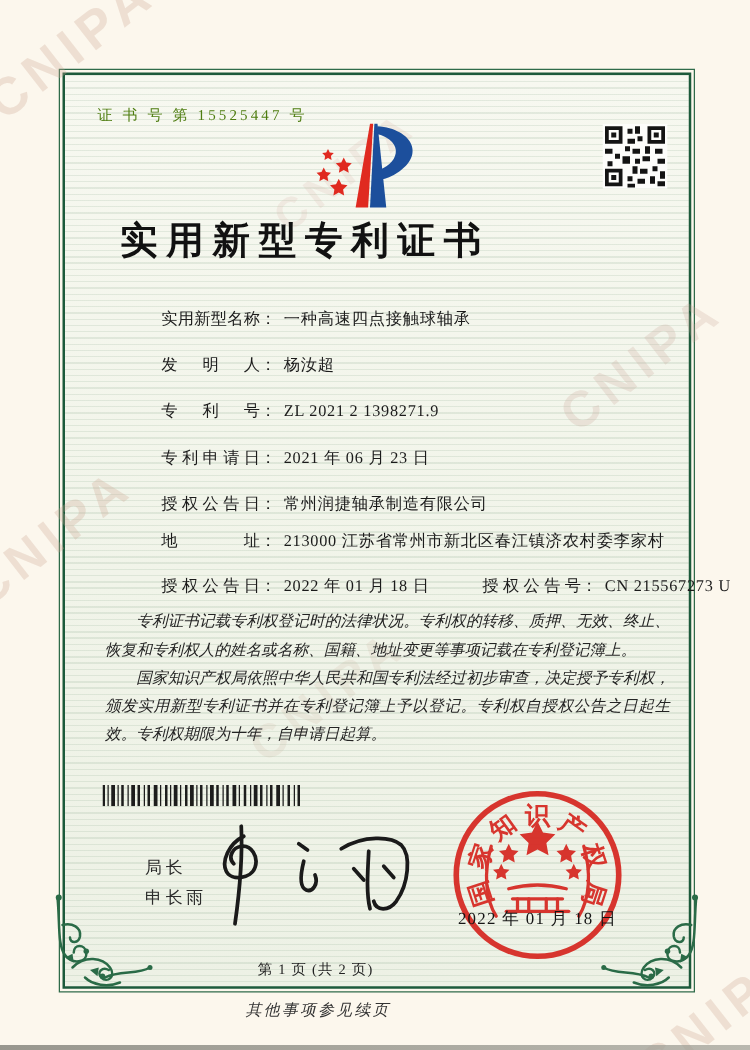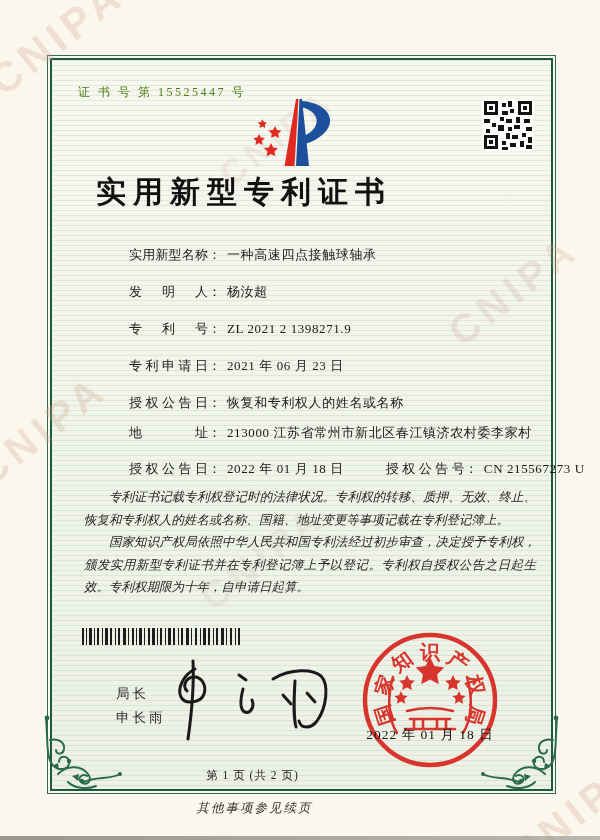--- a/index.html
+++ b/index.html
@@ -187,21 +187,21 @@
   <div class="row" style="top:283px;">
     <span class="f-label">发明人</span><span class="f-colon">：</span><span class="f-value">杨汝超</span>
   </div>
   <div class="row" style="top:320px;">
     <span class="f-label">专利号</span><span class="f-colon">：</span><span class="f-value">ZL 2021 2 1398271.9</span>
   </div>
   <div class="row" style="top:357px;">
     <span class="f-label">专利申请日</span><span class="f-colon">：</span><span class="f-value">2021 年 06 月 23 日</span>
   </div>
   <div class="row" style="top:394px;">
-    <span class="f-label">授权公告日</span><span class="f-colon">：</span><span class="f-value">恢复和专利权人的姓名或名称</span>
+    <span class="f-label">授权公告日</span><span class="f-colon">：</span><span class="f-value">常州润捷轴承制造有限公司</span>
   </div>
   <div class="row" style="top:424px;">
     <span class="f-label">地址</span><span class="f-colon">：</span><span class="f-value">213000 江苏省常州市新北区春江镇济农村委李家村</span>
   </div>
   <div class="row" style="top:460px;">
     <span><span class="f-label">授权公告日</span><span class="f-colon">：</span><span class="f-value">2022 年 01 月 18 日</span></span><span class="grant-group2"><span class="f-label">授权公告号</span><span class="f-colon">：</span><span class="f-value">CN 215567273 U</span></span>
   </div>
 
   <div class="body-text">
     <p>专利证书记载专利权登记时的法律状况。专利权的转移、质押、无效、终止、恢复和专利权人的姓名或名称、国籍、地址变更等事项记载在专利登记簿上。</p>

